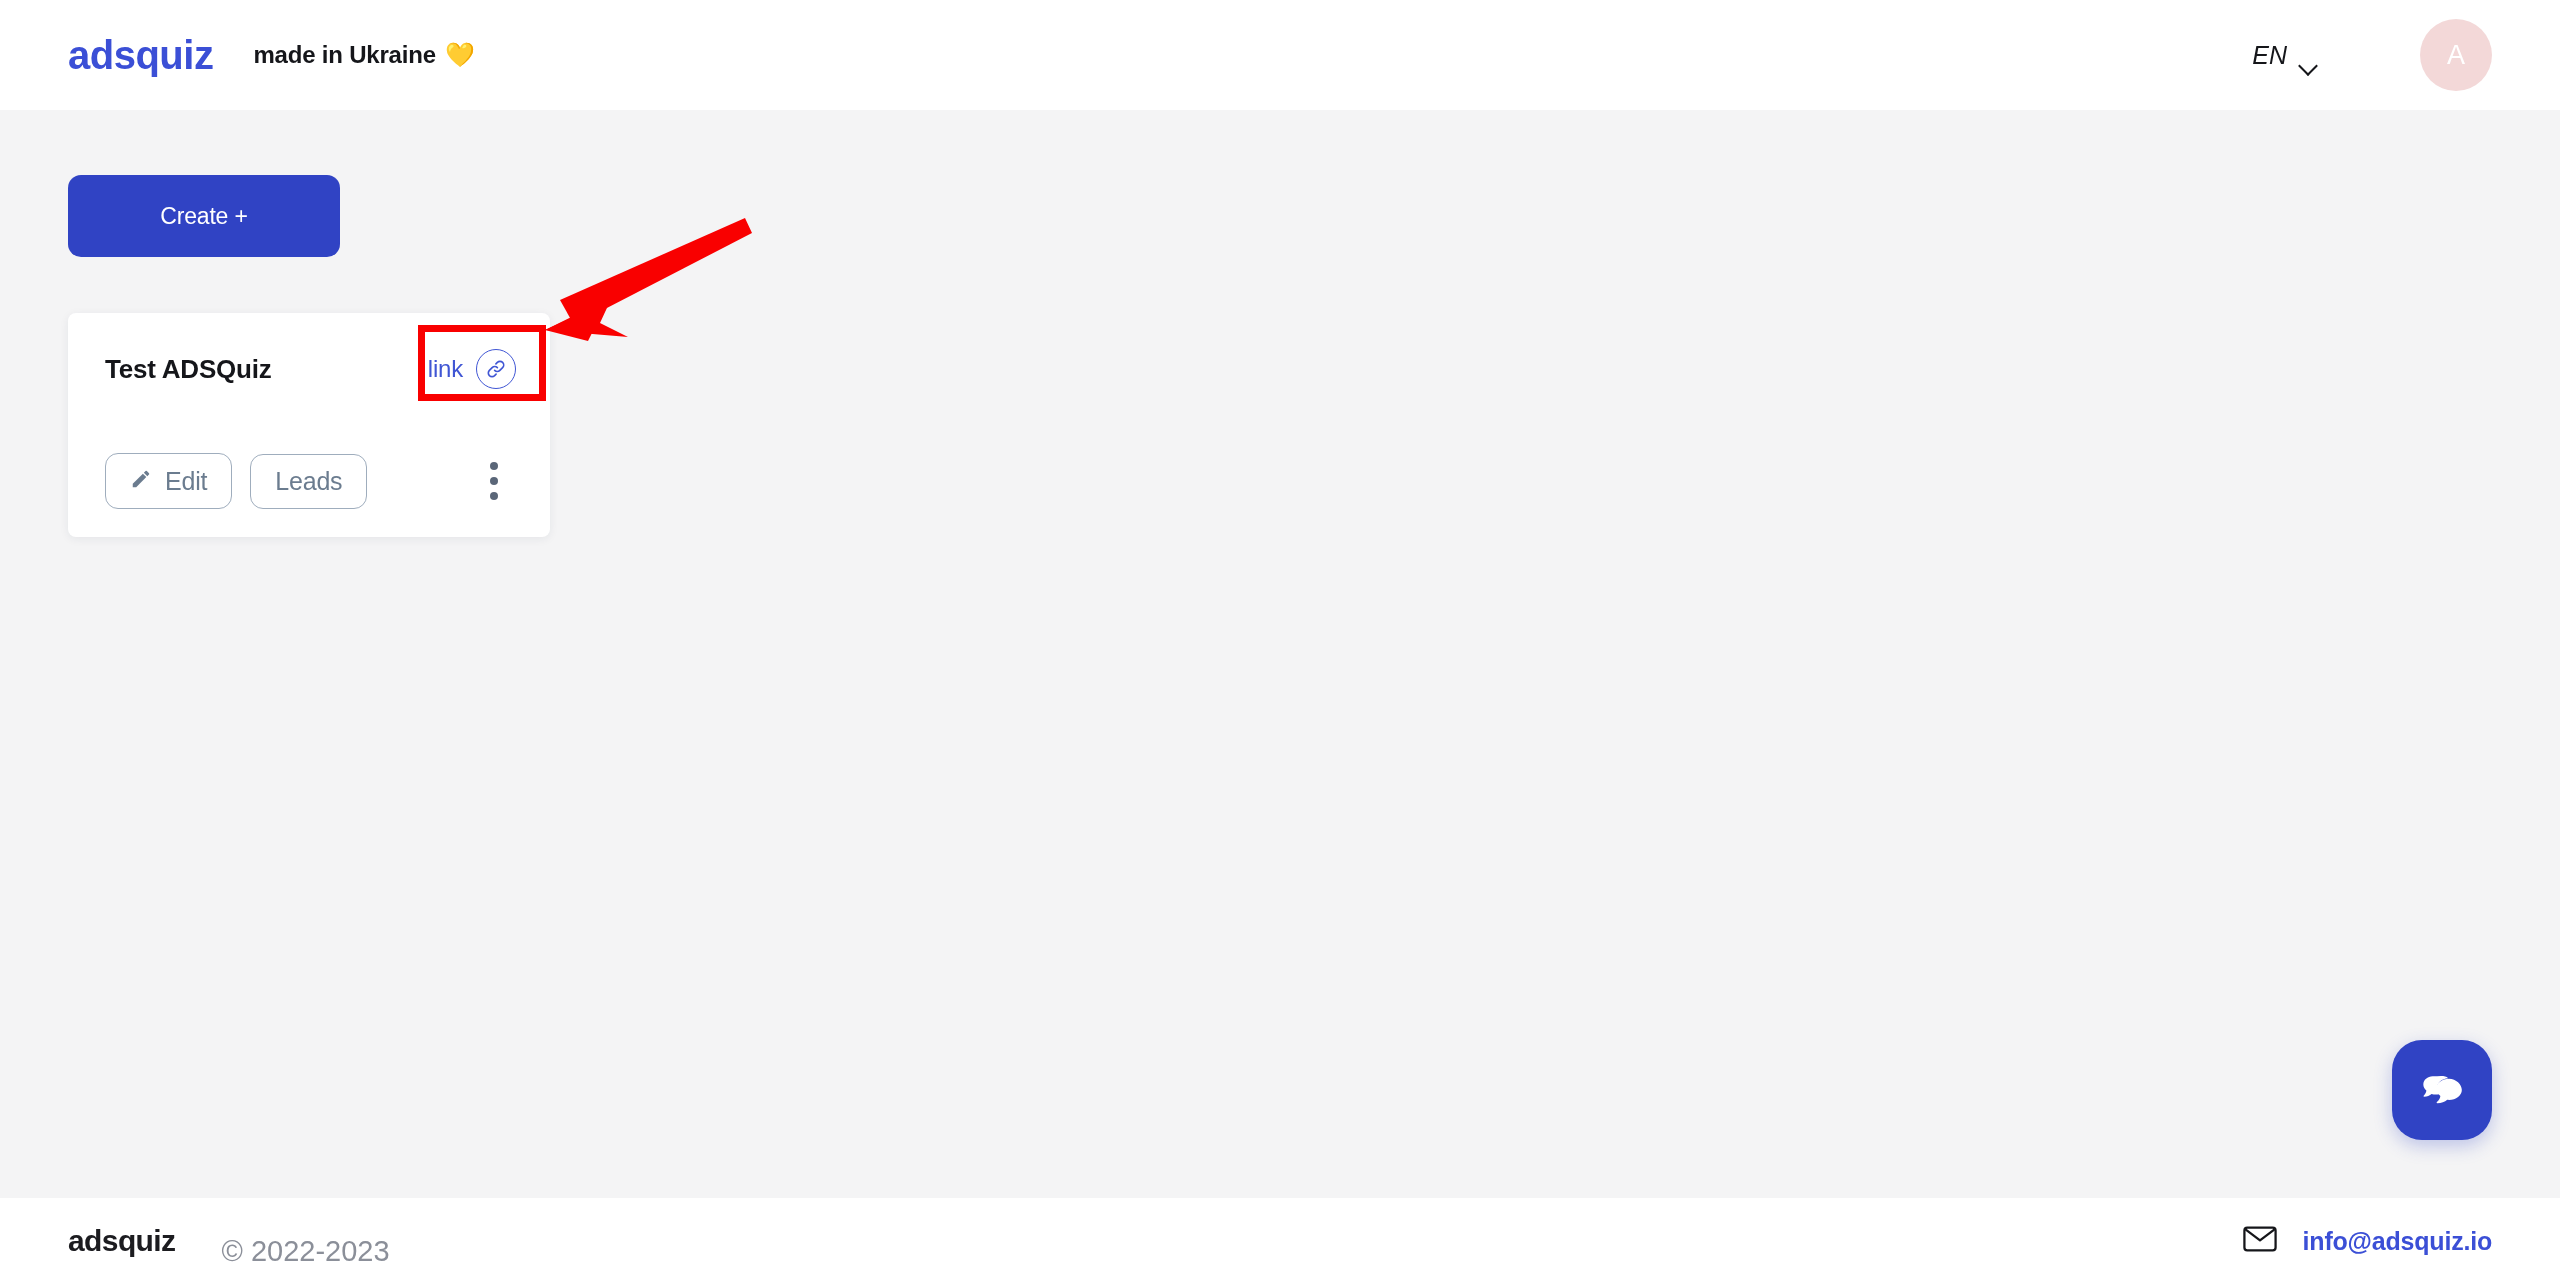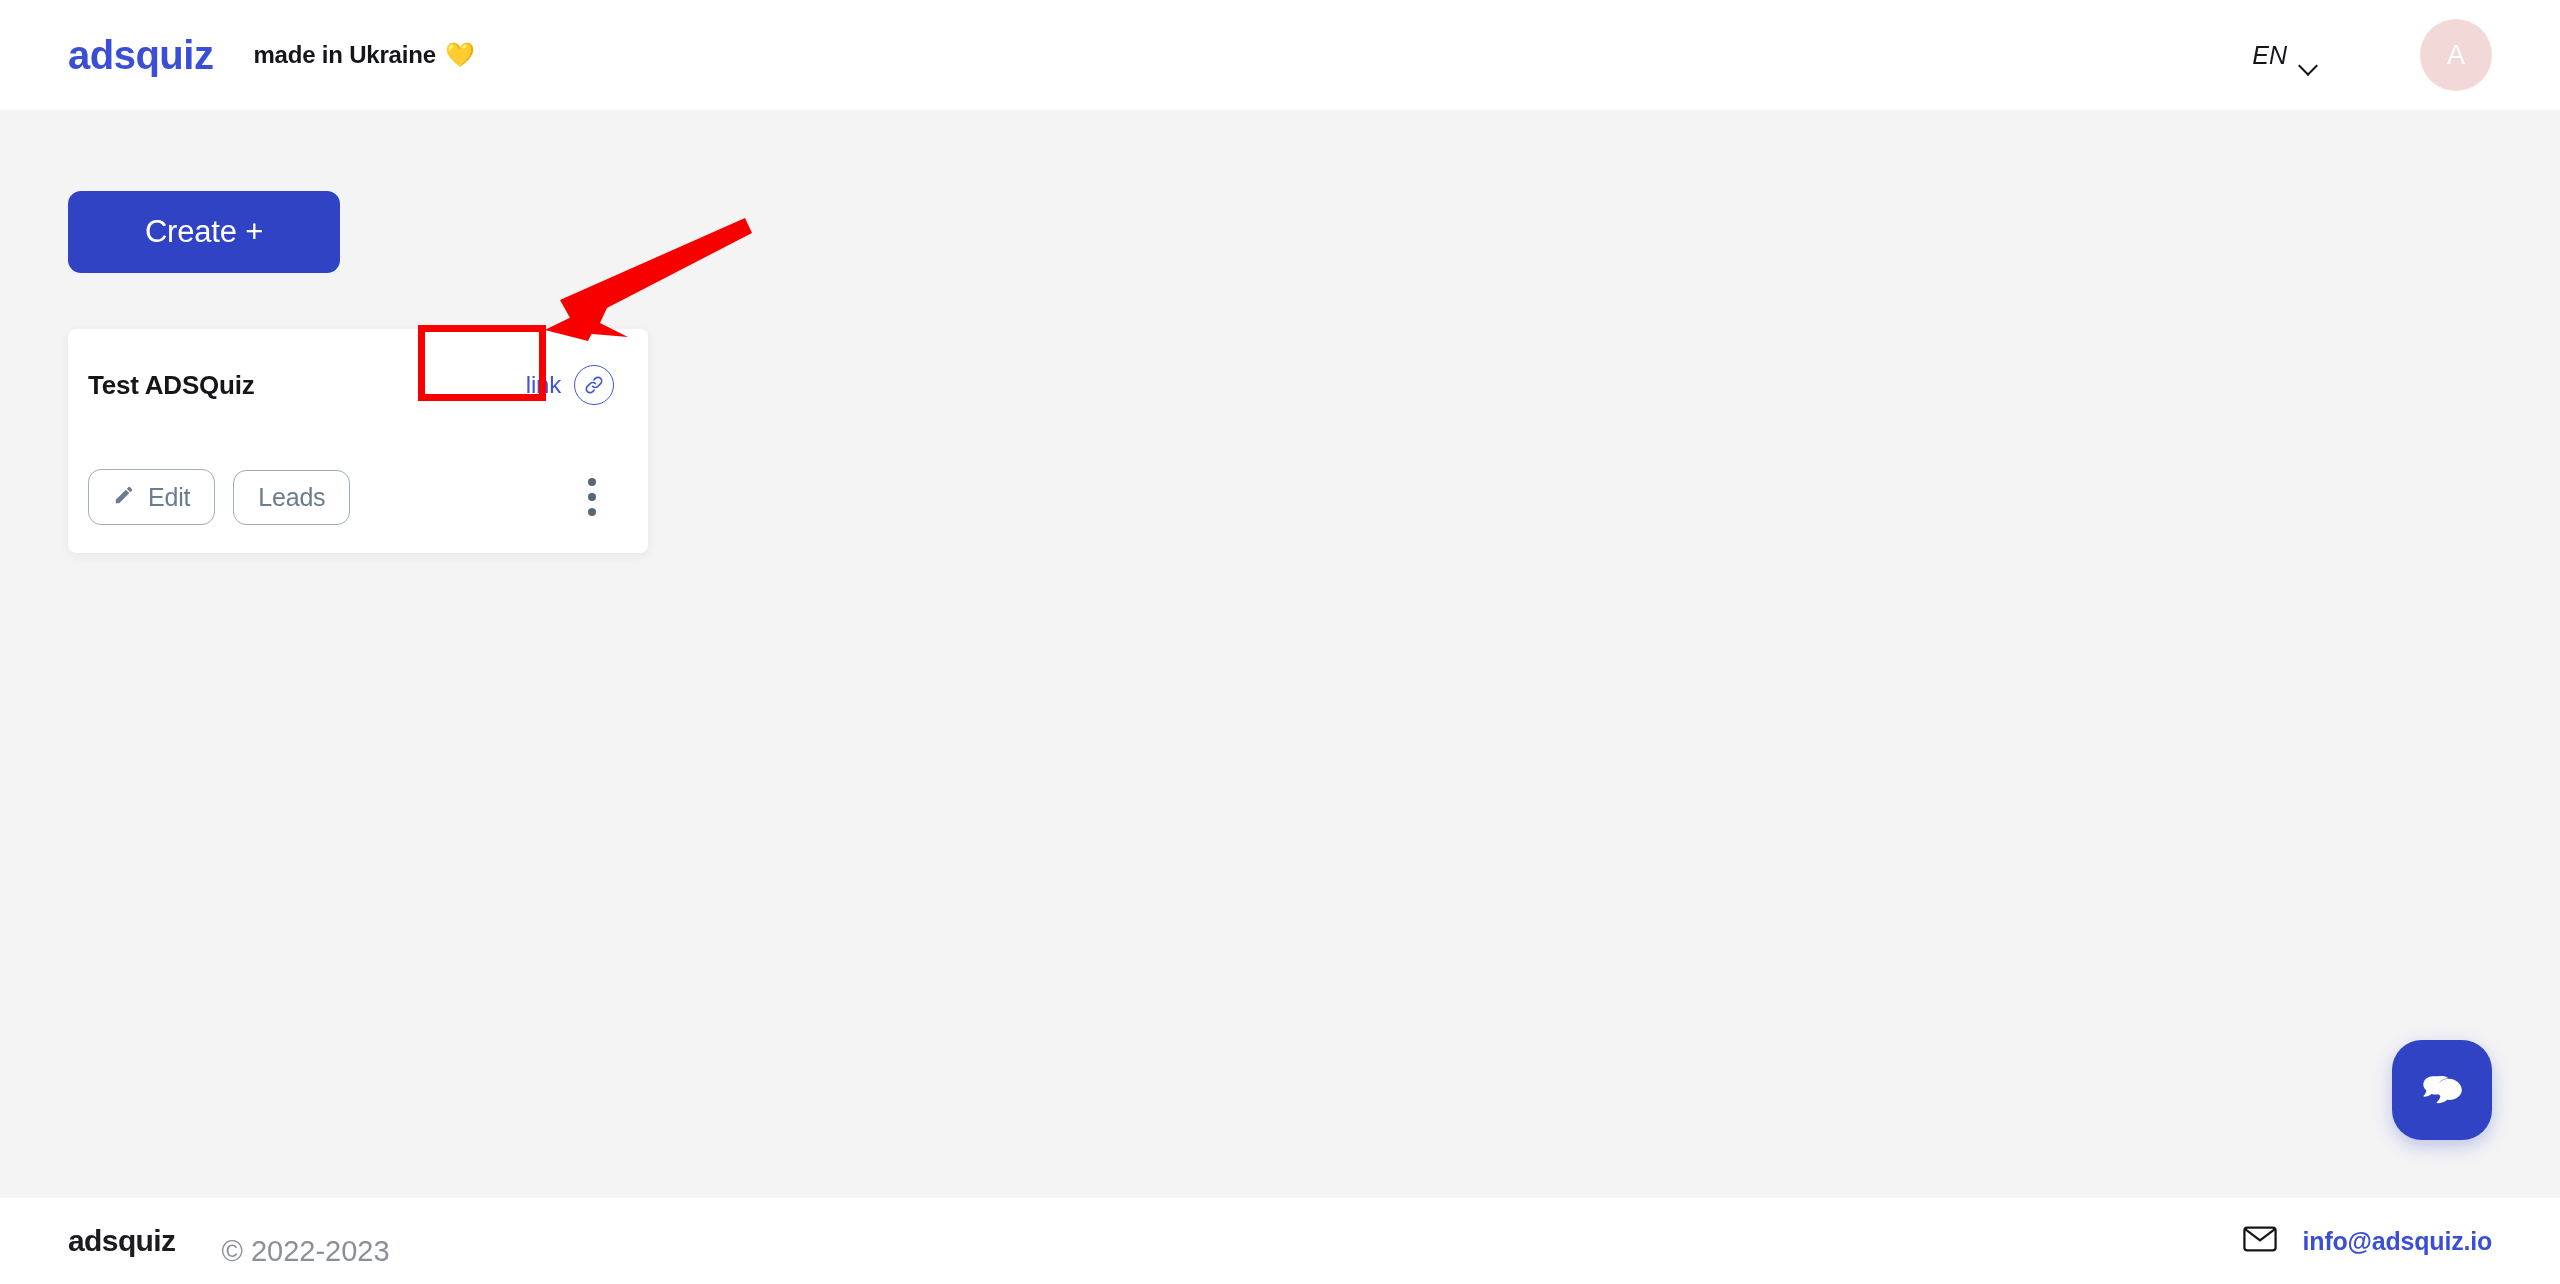--- a/index.html
+++ b/index.html
@@ -118,43 +118,42 @@
   .main {
     padding: 65px 68px 0 68px;
     position: relative;
   }
 
   .create-button {
     width: 272px;
     height: 82px;
     background: #3043c4;
     color: #ffffff;
-    font-size: 31px;
+    font-size: 23px;
     font-weight: 400;
     border: none;
     border-radius: 13px;
     cursor: pointer;
     font-family: inherit;
     letter-spacing: -0.2px;
-    margin-top: 16px;
   }
 
   .quiz-grid {
     margin-top: 56px;
     display: flex;
     flex-wrap: wrap;
     gap: 36px;
   }
 
   .quiz-card {
-    width: 580px;
+    width: 482px;
     background: #ffffff;
     border-radius: 8px;
     box-shadow: 0 2px 10px rgba(30, 40, 70, 0.07);
-    padding: 30px 32px 28px 20px;
+    padding: 30px 32px 28px 37px;
     position: relative;
   }
 
   .card-top {
     display: flex;
     align-items: center;
     justify-content: space-between;
     min-height: 52px;
   }
 

